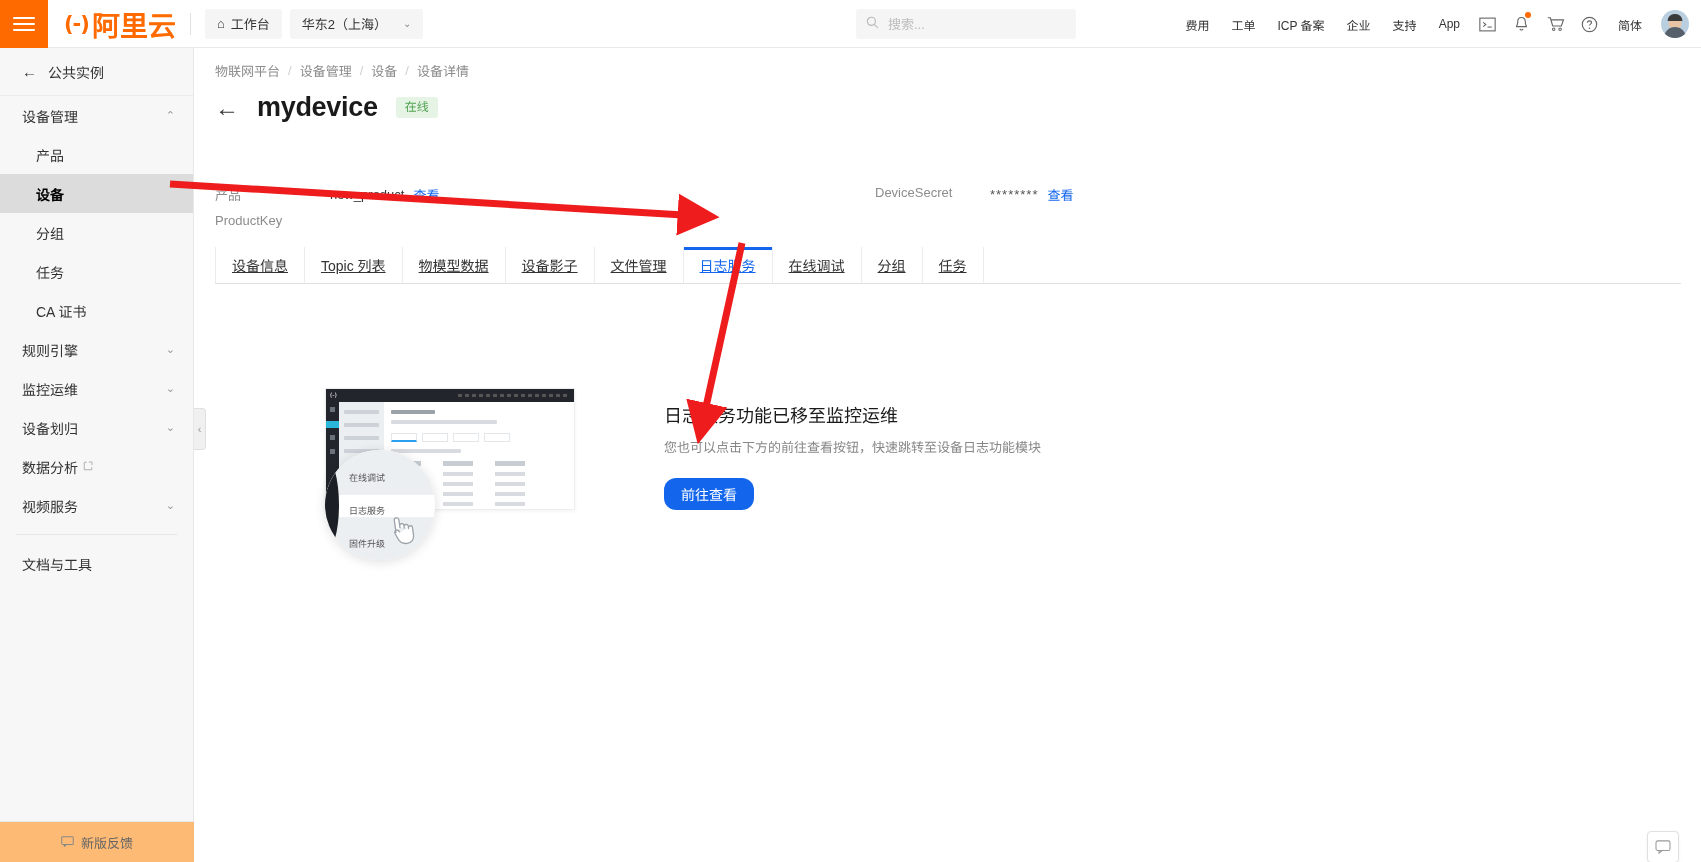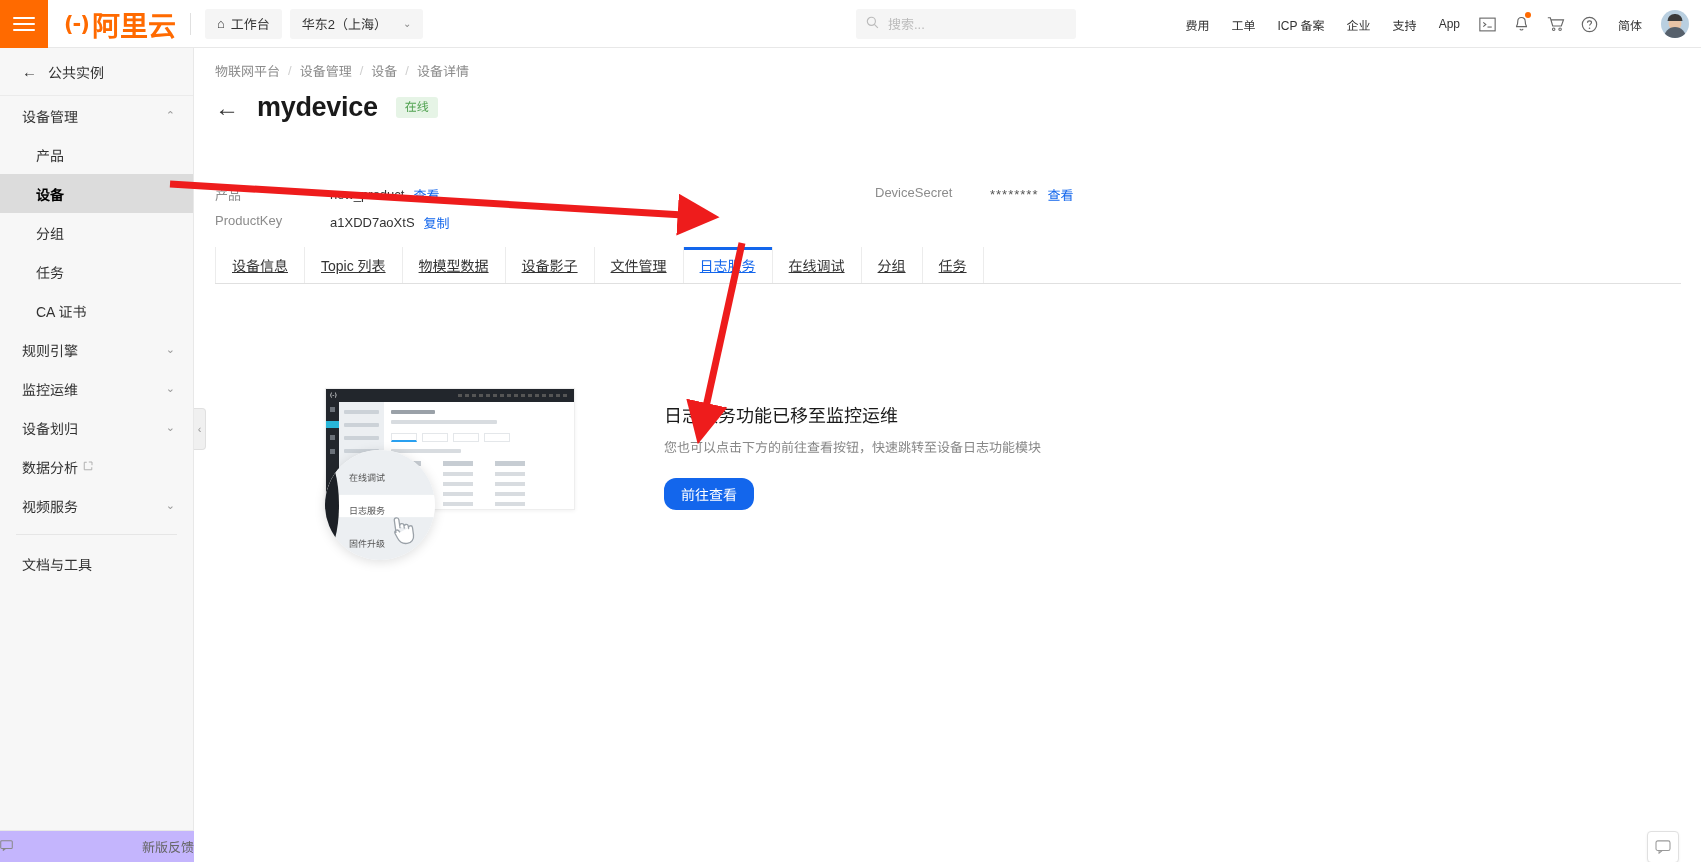--- a/index.html
+++ b/index.html
@@ -102,24 +102,24 @@
     font-size:14px; color:#333; cursor:pointer;
   }
   .side-item.active { background:#dcdcdc; font-weight:bold; color:#000; }
   .side-sep { height:1px; background:#e6e6e6; margin:9px 16px; }
   .side-plain {
     height:39px; display:flex; align-items:center; padding-left:22px;
     font-size:14px; color:#333; cursor:pointer; gap:5px;
   }
   .ext-icon { font-size:11px; color:#999; }
   .side-footer {
-    position:absolute; bottom:0; left:0; width:194px; height:32px;
+    position:absolute; bottom:0; left:0; width:194px; height:41px;
     border-top:1px solid #e8e8e8; display:flex; align-items:center;
-    justify-content:space-between; gap:7px; font-size:13px; color:#666; cursor:pointer;
-    background:#c4b5fd;
+    justify-content:center; gap:7px; font-size:13px; color:#666; cursor:pointer;
+    background:#fdba74;
   }
   .collapse-handle {
     position:absolute; left:194px; top:408px; width:12px; height:42px;
     background:#f0f0f0; border:1px solid #e0e0e0; border-left:none;
     border-radius:0 4px 4px 0; display:flex; align-items:center;
     justify-content:center; font-size:11px; color:#999; cursor:pointer; z-index:5;
   }
 
   
   .main { position:absolute; left:195px; top:48px; right:0; bottom:0; background:#fff; overflow:hidden; }
@@ -423,24 +423,20 @@
         <span>new_product</span>
         <span class="meta-link">查看</span>
       </div>
       <div class="meta-label">DeviceSecret</div>
       <div class="meta-value">
         <span class="secret-mask">********</span>
         <span class="meta-link">查看</span>
       </div>
 
       <div class="meta-label">ProductKey</div>
-      <div class="meta-value">
-        <span>a1XDD7aoXtS</span>
-        <span class="meta-link">复制</span>
-      </div>
       <div></div>
       <div></div>
     </div>
 
     <div class="tabs">
       <div class="tab">
           <span>设备信息</span>
         </div>
       <div class="tab">
           <span>Topic 列表</span>

